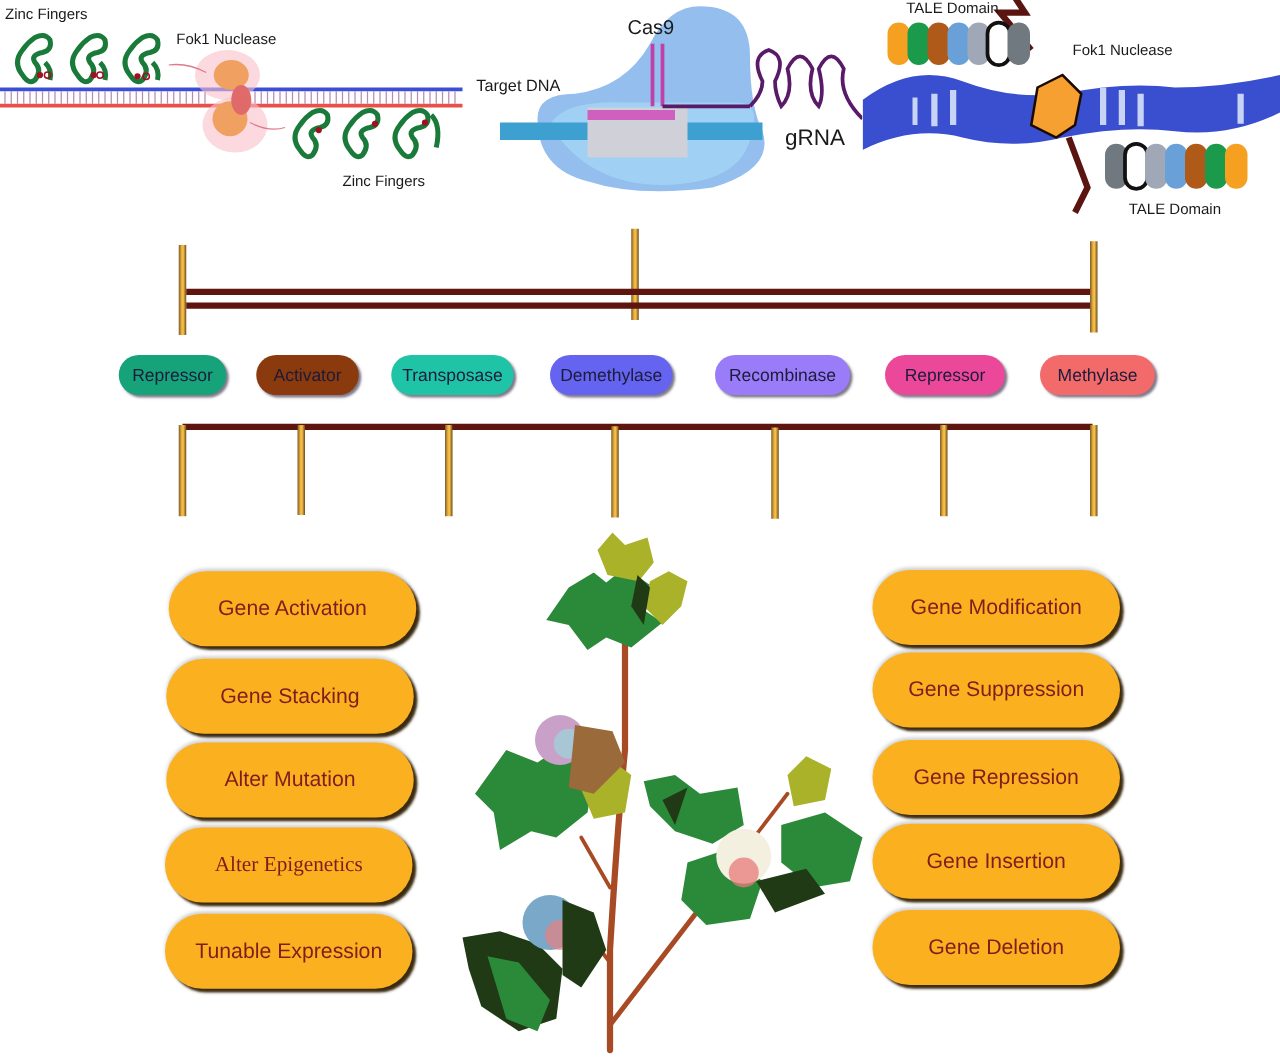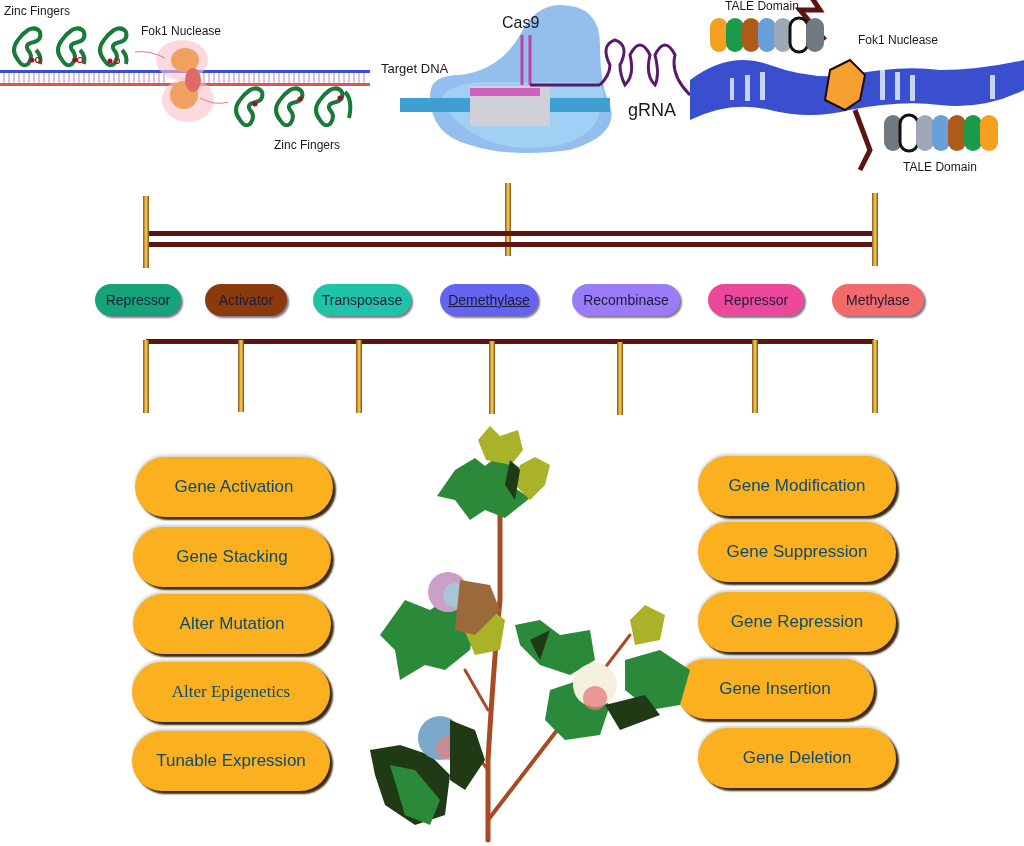--- a/index.html
+++ b/index.html
@@ -6,21 +6,21 @@
   body { width:1024px; height:846px; position:relative; overflow:hidden;
          font-family:"Liberation Sans", "DejaVu Sans", sans-serif; }
   .abs { position:absolute; }
   .panel { position:absolute; overflow:hidden; }
   .lbl { position:absolute; font-size:12px; color:#1a1a1a; white-space:nowrap; }
   .pill { position:absolute; height:32px; border-radius:16px; display:flex; align-items:center; justify-content:center;
           font-size:14px; color:#1b1b3a; box-shadow: 2px 2px 2px rgba(20,10,40,0.55); }
   .post { position:absolute; width:6px; background:linear-gradient(90deg,#7a5a2a,#f0b43c 40%,#f5c04a 60%,#6a4a1a); }
   .bar { position:absolute; height:5px; background:#5e1510; }
   .gbox { position:absolute; width:198px; height:60px; border-radius:30px; background:#fbb020;
-          display:flex; align-items:center; justify-content:center; font-size:17px; color:#0c4a6e;
+          display:flex; align-items:center; justify-content:center; font-size:17px; color:#7f1d1d;
           box-shadow: 3px 3px 2px #3a2a10, 0 -2px 3px rgba(120,120,120,0.35); }
 </style>
 </head>
 <body>
 
 <div class="panel" style="left:0;top:0;width:380px;height:175px;">
   <svg width="380" height="175">
 
     <rect x="0" y="70" width="370" height="3" fill="#3b4ed8"></rect>
     <rect x="0" y="83" width="370" height="3" fill="#e8504a"></rect>
@@ -132,21 +132,21 @@
 
 <div class="pill" style="left: 95px; top: 284px; width: 86px; background: rgb(22, 163, 122);">
     <span>Repressor</span>
   </div>
 <div class="pill" style="left: 205px; top: 284px; width: 82px; background: rgb(138, 58, 12); text-align: center;">
     <span>Activator</span>
   </div>
 <div class="pill" style="left: 313px; top: 284px; width: 98px; background: rgb(31, 196, 166);">
     <span>Transposase</span>
   </div>
-<div class="pill" style="left: 440px; top: 284px; width: 98px; background: rgb(100, 100, 240); text-decoration: underline;">
+<div class="pill" style="left: 440px; top: 284px; width: 98px; background: rgb(100, 100, 240);">
     <span>Demethylase</span>
   </div>
 <div class="pill" style="left: 572px; top: 284px; width: 108px; background: rgb(154, 124, 248); text-align: right;">
     <span>Recombinase</span>
   </div>
 <div class="pill" style="left: 708px; top: 284px; width: 96px; background: #ec4899;">
     <span>Repressor</span>
   </div>
 <div class="pill" style="left: 832px; top: 284px; width: 92px; background: rgb(242, 106, 106);">
     <span>Methylase</span>
@@ -179,21 +179,21 @@
 
 <div class="gbox" style="left:698px;top:456px;">
     <span>Gene Modification</span>
   </div>
 <div class="gbox" style="left:698px;top:522px;">
     <span>Gene Suppression</span>
   </div>
 <div class="gbox" style="left:698px;top:592px;">
     <span>Gene Repression</span>
   </div>
-<div class="gbox" style="left:676px;top:659px;">
+<div class="gbox" style="left:698px;top:659px;">
     <span>Gene Insertion</span>
   </div>
 <div class="gbox" style="left:698px;top:728px;">
     <span>Gene Deletion</span>
   </div>
 
 <svg class="abs" style="left:360px;top:420px;" width="340" height="426">
 
   <g stroke="#a84a24" fill="none" stroke-linecap="round">
     <path d="M128 420 L128 340 Q134 240 140 180 L140 95" stroke-width="5"></path>

